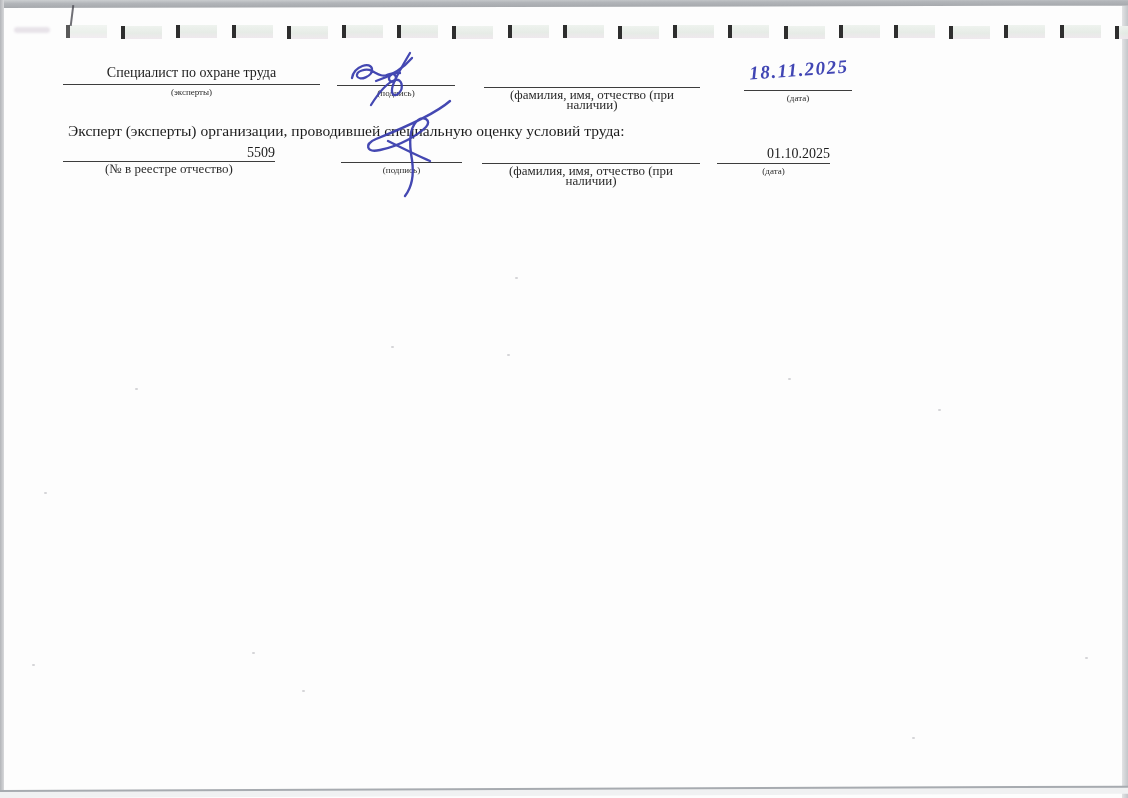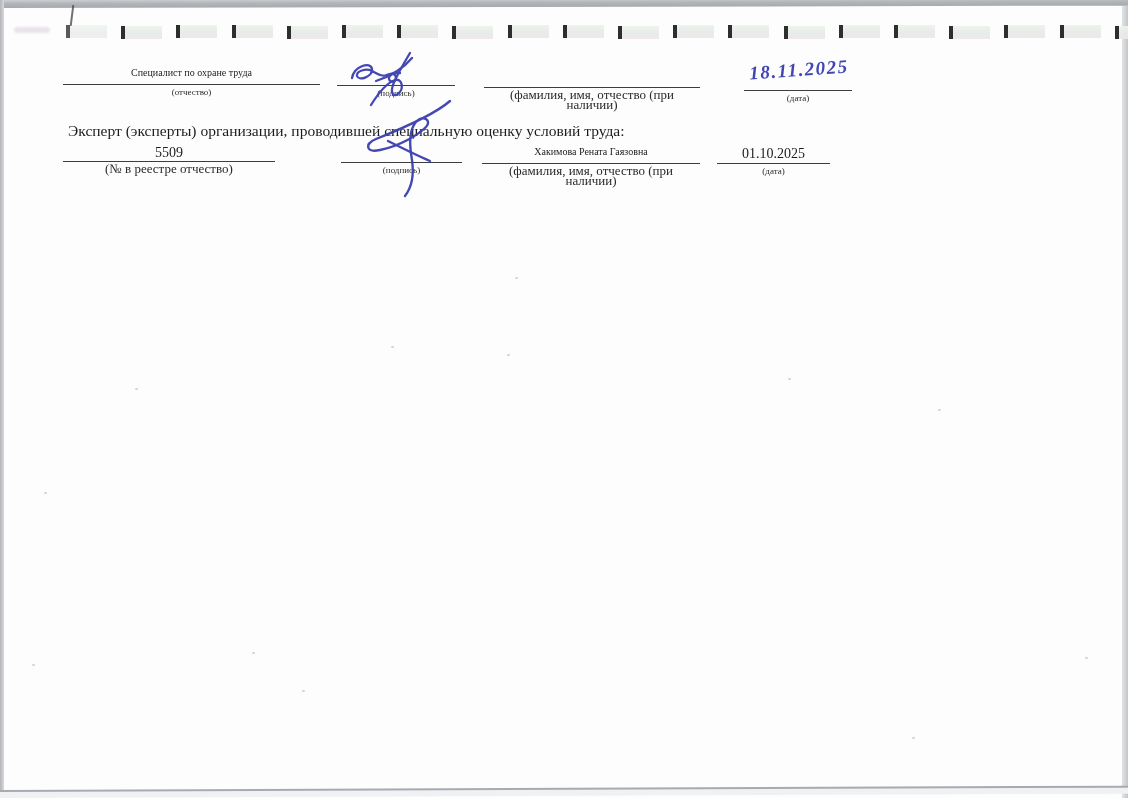--- a/index.html
+++ b/index.html
@@ -21,22 +21,22 @@
   .bind-mark{position:absolute;height:13px;width:37px;
              background:linear-gradient(180deg,#eff3ef 0%,#e5ece5 55%,#efe7ee 100%);
              border-left:4px solid #232323;filter:blur(0.3px);}
   .smear{position:absolute;left:14px;top:27px;width:36px;height:6px;border-radius:3px;
          background:#cfc5d2;opacity:.45;filter:blur(1px);}
   .pen-line{position:absolute;left:71px;top:5px;width:2px;height:21px;background:#4b4b53;
             transform:rotate(7deg);opacity:.8;}
   .speck{position:absolute;width:3px;height:2px;background:#b4b4ba;opacity:.55;border-radius:1px;}
   
   .fline{position:absolute;height:0;border-bottom:1.5px solid #3d3d3d;}
-  .fvalue{position:absolute;text-align:center;font-size:10px;line-height:18px;}
-  .fvalue-sm{position:absolute;text-align:center;font-size:14px;line-height:17px;}
+  .fvalue{position:absolute;text-align:center;font-size:14px;line-height:18px;}
+  .fvalue-sm{position:absolute;text-align:right;font-size:14px;line-height:17px;}
   .fcap{position:absolute;text-align:center;font-size:13px;line-height:10px;color:#2a2a2a;}
   .heading{position:absolute;left:68px;top:121px;font-size:15.5px;line-height:19px;white-space:nowrap;}
   .sig{position:absolute;}
   .hand-date{position:absolute;left:737px;top:59px;width:124px;text-align:center;
              font-style:italic;font-weight:600;font-size:19px;letter-spacing:1.5px;
              color:#4146b4;transform:rotate(-4deg);white-space:nowrap;}
 </style>
 </head>
 <body>
 
@@ -81,21 +81,21 @@
       <div class="speck" style="left: 938px; top: 409px;"></div>
       <div class="speck" style="left: 252px; top: 652px;"></div>
       <div class="speck" style="left: 302px; top: 690px;"></div>
       <div class="speck" style="left: 1085px; top: 657px;"></div>
       <div class="speck" style="left: 32px; top: 664px;"></div>
       <div class="speck" style="left: 912px; top: 737px;"></div>
     </div>
 
   <div class="fvalue" style="left:63px;top:64px;width:257px;">Специалист по охране труда</div>
   <div class="fline" style="left:63px;top:84px;width:257px;"></div>
-  <div class="fcap" style="left:63px;top:87px;width:257px;font-size:9px;">(отчество)</div>
+  <div class="fcap" style="left:63px;top:87px;width:257px;font-size:9px;">(эксперты)</div>
 
   <div class="fline" style="left:337px;top:85px;width:118px;"></div>
   <div class="fcap" style="left:337px;top:88px;width:118px;font-size:9px;">(подпись)</div>
   <svg class="sig" style="left:344px;top:50px;" width="98" height="62" viewBox="0 0 98 62" fill="none" stroke="#3b3fae" stroke-width="2.3" stroke-linecap="round" opacity="0.95">
     <path d="M 8 28 C 10 16 27 11 28 19 C 29 26 15 32 13 26 C 12 21 22 18 28 21 C 34 24 38 27 43 25"></path>
     <path d="M 43 25 C 48 22 52 24 52 28 C 52 32 46 33 45 29 C 44 25 50 22 56 23"></path>
     <path d="M 66 3 C 60 13 52 27 49 35 C 46 44 50 48 55 43 C 60 38 58 28 51 30 C 42 33 32 47 27 55"></path>
     <path d="M 32 31 C 44 27 58 20 68 8"></path>
   </svg>
 
@@ -112,21 +112,20 @@
   <div class="fline" style="left:63px;top:161px;width:212px;"></div>
   <div class="fcap" style="left:63px;top:164px;width:212px;">(№ в реестре отчество)</div>
 
   <div class="fline" style="left:341px;top:162px;width:121px;"></div>
   <div class="fcap" style="left:341px;top:165px;width:121px;font-size:9px;">(подпись)</div>
   <svg class="sig" style="left:358px;top:97px;" width="108" height="102" viewBox="0 0 108 102" fill="none" stroke="#3b3fae" stroke-width="2.4" stroke-linecap="round" opacity="0.95">
     <path d="M 92 4 C 76 18 38 34 18 42 C 6 47 8 56 22 53 C 42 49 60 38 68 30 C 74 24 66 17 58 25 C 50 34 52 52 54 63 C 56 77 54 90 47 99"></path>
     <path d="M 30 44 C 42 50 58 58 72 64"></path>
   </svg>
 
-  <div class="fvalue" style="left:482px;top:143px;width:218px;">Хакимова Рената Гаязовна</div>
   <div class="fline" style="left:482px;top:163px;width:218px;"></div>
   <div class="fcap" style="left:482px;top:166px;width:218px;">(фамилия, имя, отчество (при наличии)</div>
 
   <div class="fvalue-sm" style="left:717px;top:145px;width:113px;">01.10.2025</div>
   <div class="fline" style="left:717px;top:163px;width:113px;"></div>
   <div class="fcap" style="left:717px;top:166px;width:113px;font-size:9px;">(дата)</div>
 
 </div>
 
 </body></html>

